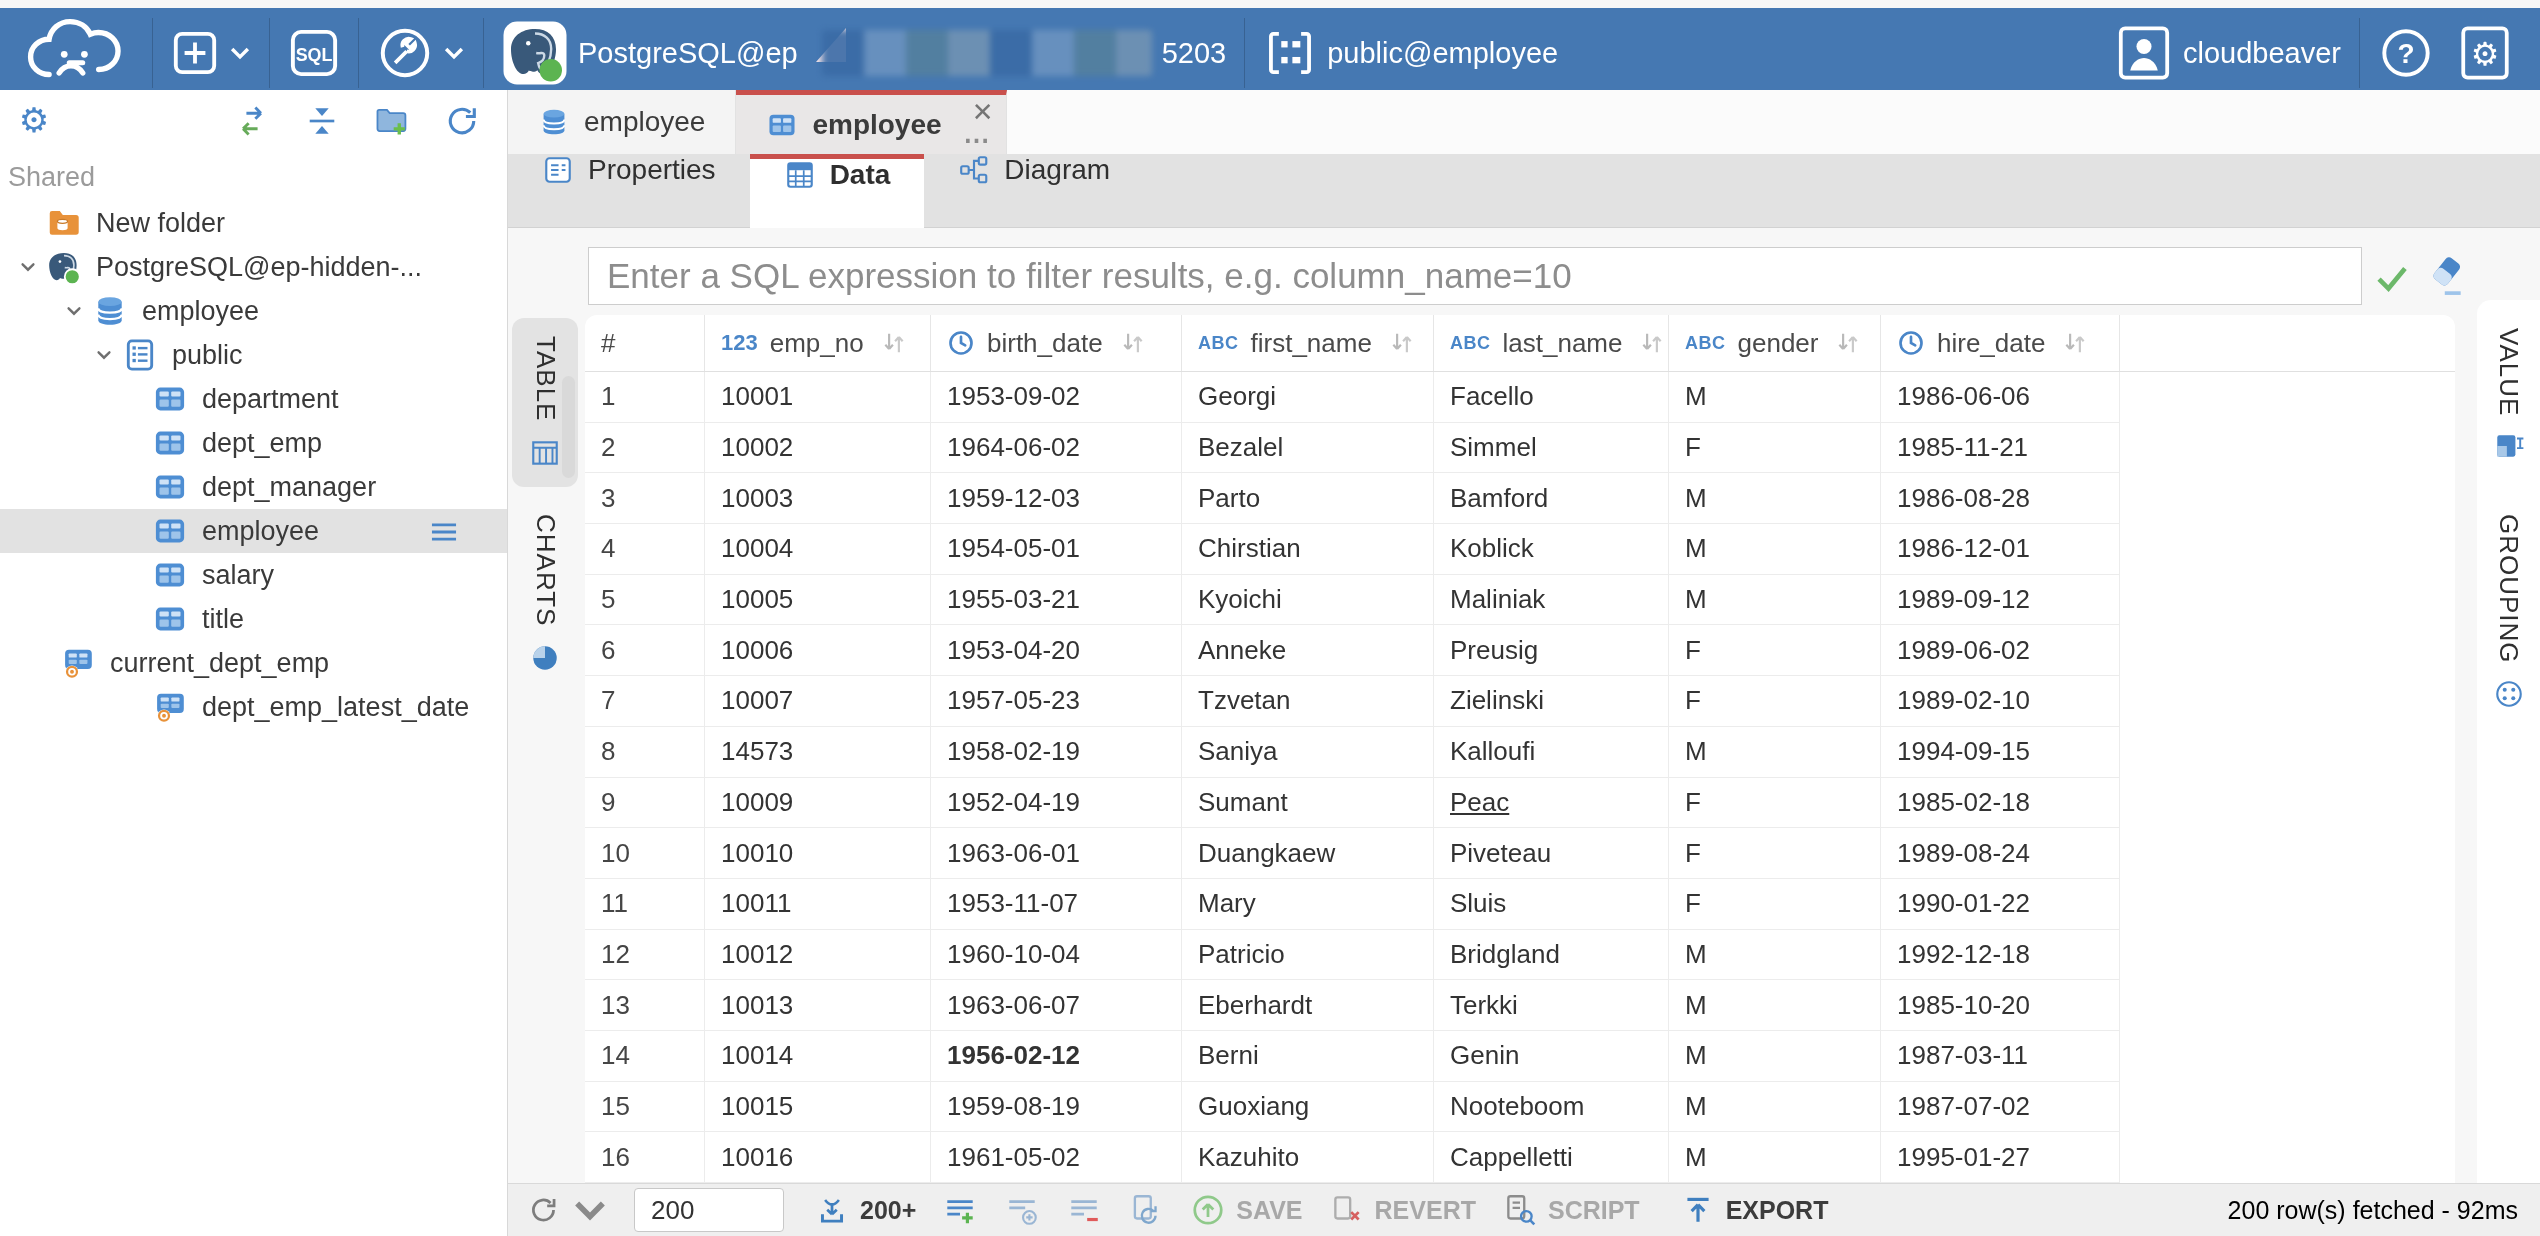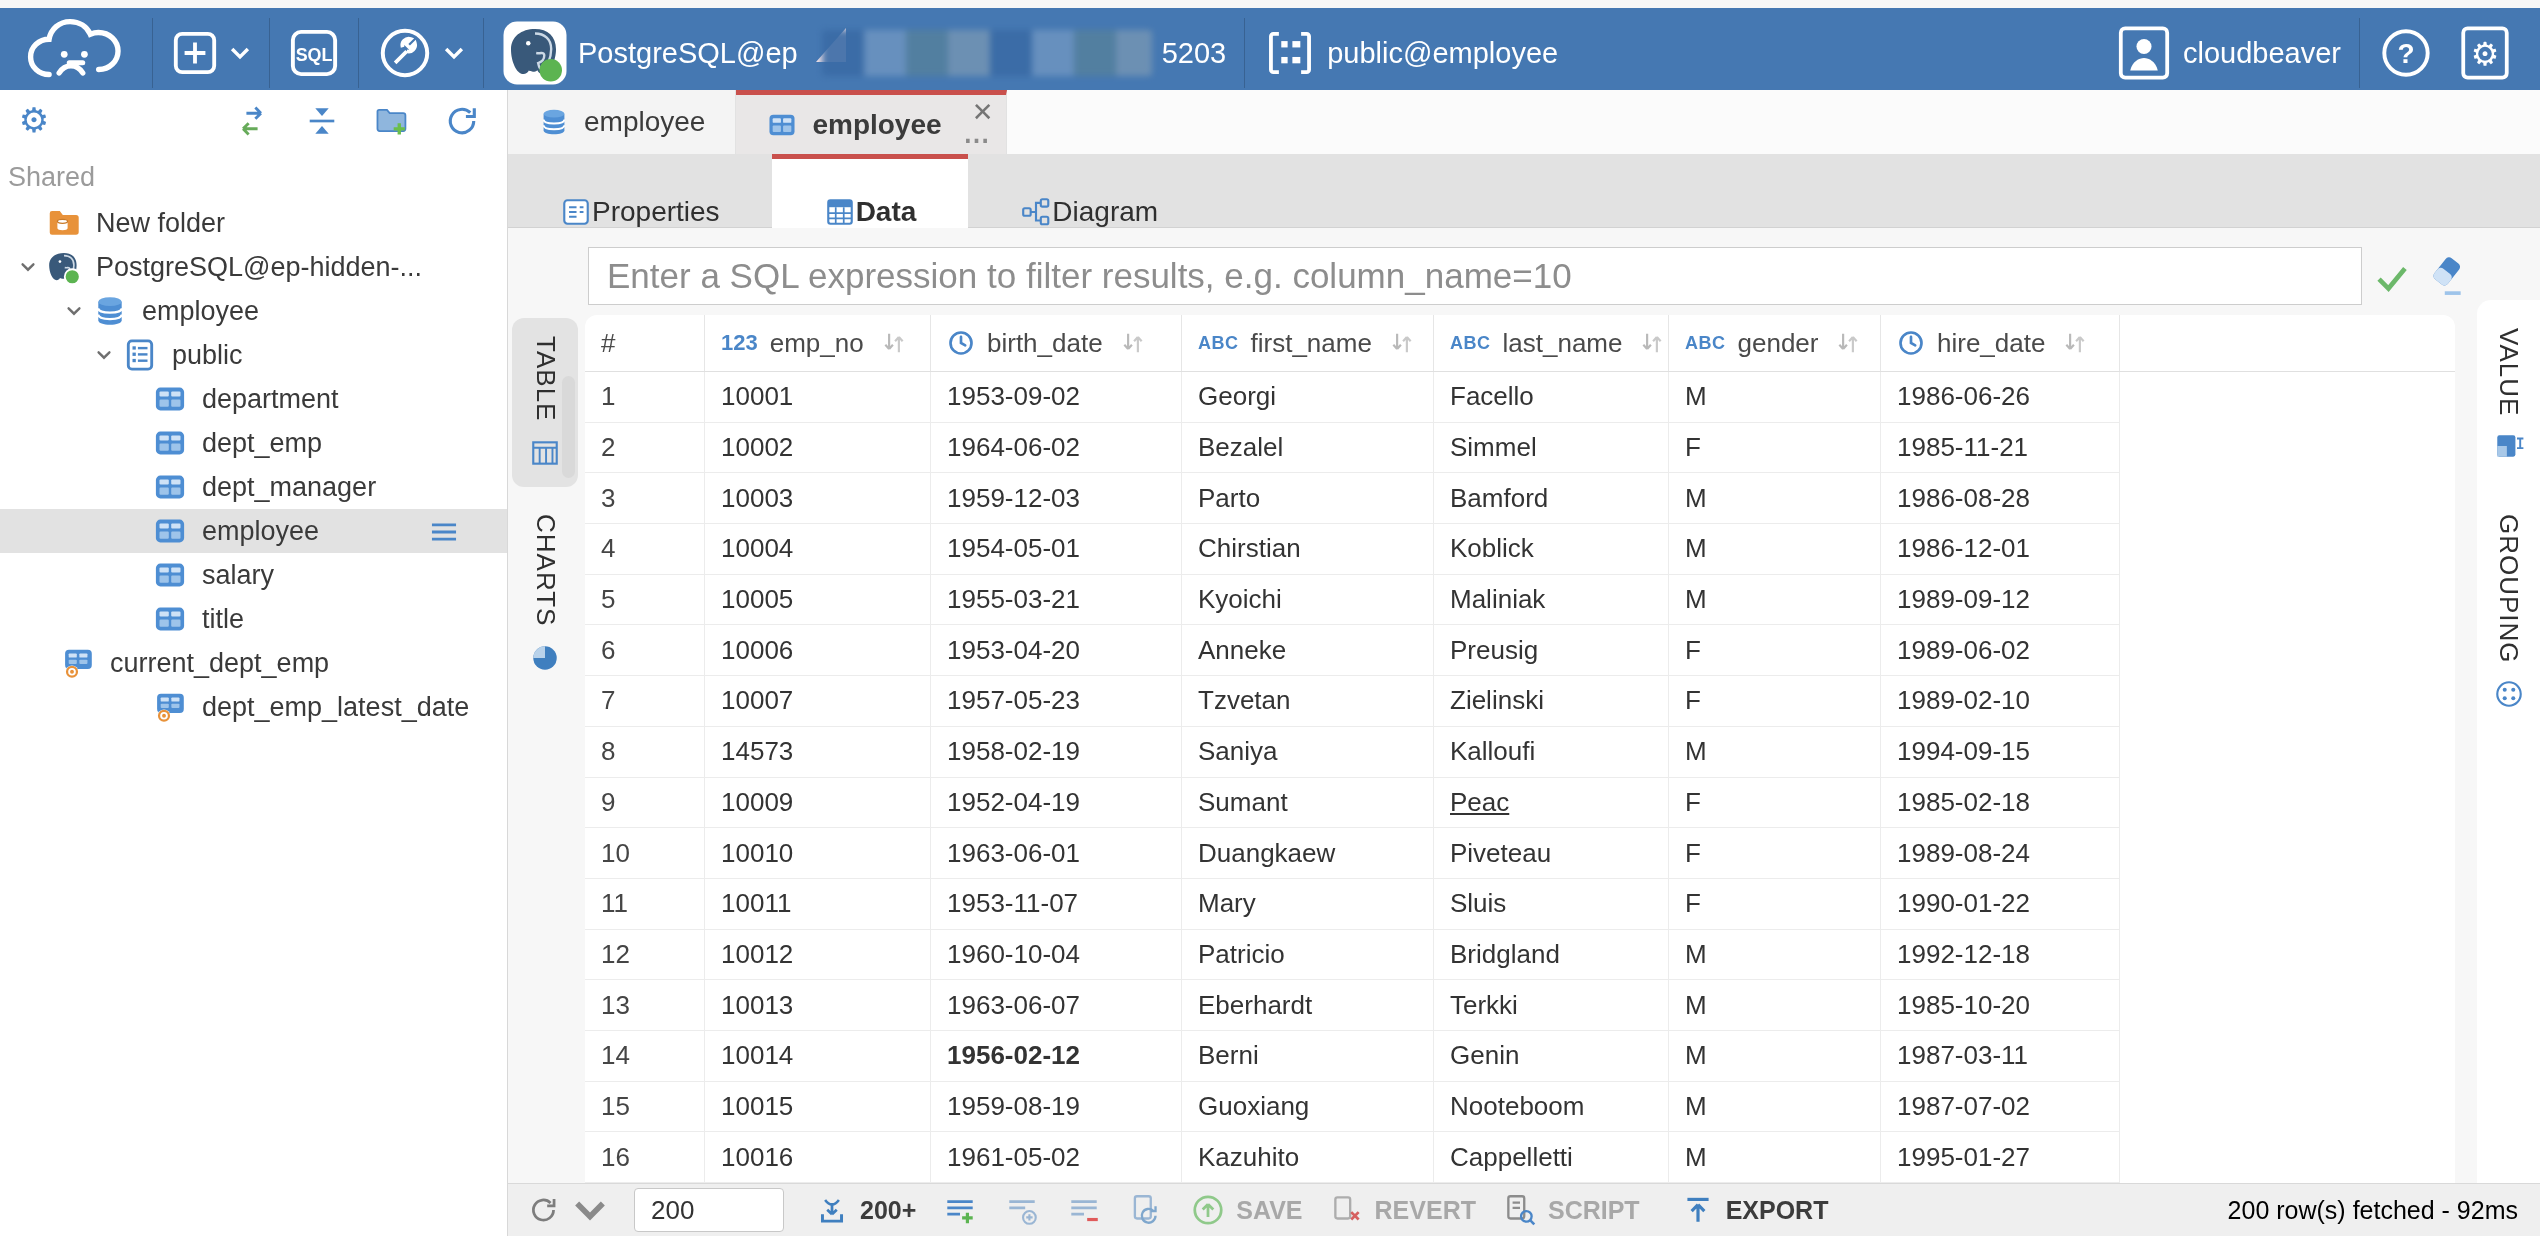--- a/index.html
+++ b/index.html
@@ -43,21 +43,21 @@
   .tabbar { position:absolute; left:508px; top:90px; width:2032px; height:64px; background:#fbfbfb; display:flex; }
   .etab { position:relative; display:flex; align-items:center; gap:14px; padding:0 30px; height:64px;
           font-size:28px; color:#3b3b3b; background:#f4f4f4; border-right:1px solid #e2e2e2; }
   .etab svg { width:32px; height:32px; }
   .etab.active { background:#e9e7e7; border-top:5px solid #c9504c; font-weight:bold; padding-right:64px; }
   .etab .close { position:absolute; top:2px; right:12px; font-size:26px; color:#757575; font-weight:normal; }
   .etab .dots { position:absolute; bottom:-2px; right:14px; font-size:26px; color:#8a8a8a; letter-spacing:2px; font-weight:bold; }
 
   .subtabbar { position:absolute; left:508px; top:154px; width:2032px; height:74px; background:#e2e2e2;
                border-bottom:1px solid #d2d2d2; display:flex; }
-  .vtab { display:flex; align-items:flex-end; padding:0 52px; font-size:28px; color:#2f2f2f; height:74px; }
+  .vtab { display:flex; align-items:flex-start; gap:14px; padding:0 34px; font-size:28px; color:#2f2f2f; height:74px; }
   .vtab svg { width:32px; height:32px; }
   .vtab.active { background:#fff; border-top:5px solid #c9504c; font-weight:bold; }
 
   
   .filter-input { position:absolute; left:588px; top:247px; width:1774px; height:58px; border:1px solid #cdcdcd;
                   border-radius:0; background:#fff; font-size:35px; color:#444; padding:0 18px;
                   font-family:"Liberation Sans", sans-serif; outline:none; }
   .filter-input::placeholder { color:#8d8d8d; }
   .filter-check { position:absolute; left:2372px; top:258px; width:40px; height:40px; }
   .filter-eraser { position:absolute; left:2424px; top:254px; width:44px; height:44px; }
@@ -544,21 +544,21 @@
         </div>
       </div>
     <div id="gbody">
         <div class="grow-line">
           <div class="gcell rownum" style="width: 120px;">1</div>
           <div class="gcell" style="width: 226px;">10001</div>
           <div class="gcell" style="width: 251px;">1953-09-02</div>
           <div class="gcell" style="width: 252px;">Georgi</div>
           <div class="gcell" style="width: 235px;">Facello</div>
           <div class="gcell" style="width: 212px;">M</div>
-          <div class="gcell" style="width: 239px;">1986-06-26</div>
+          <div class="gcell" style="width: 239px;">1986-06-06</div>
         </div>
         <div class="grow-line">
           <div class="gcell rownum" style="width: 120px;">2</div>
           <div class="gcell" style="width: 226px;">10002</div>
           <div class="gcell" style="width: 251px;">1964-06-02</div>
           <div class="gcell" style="width: 252px;">Bezalel</div>
           <div class="gcell" style="width: 235px;">Simmel</div>
           <div class="gcell" style="width: 212px;">F</div>
           <div class="gcell" style="width: 239px;">1985-11-21</div>
         </div>

